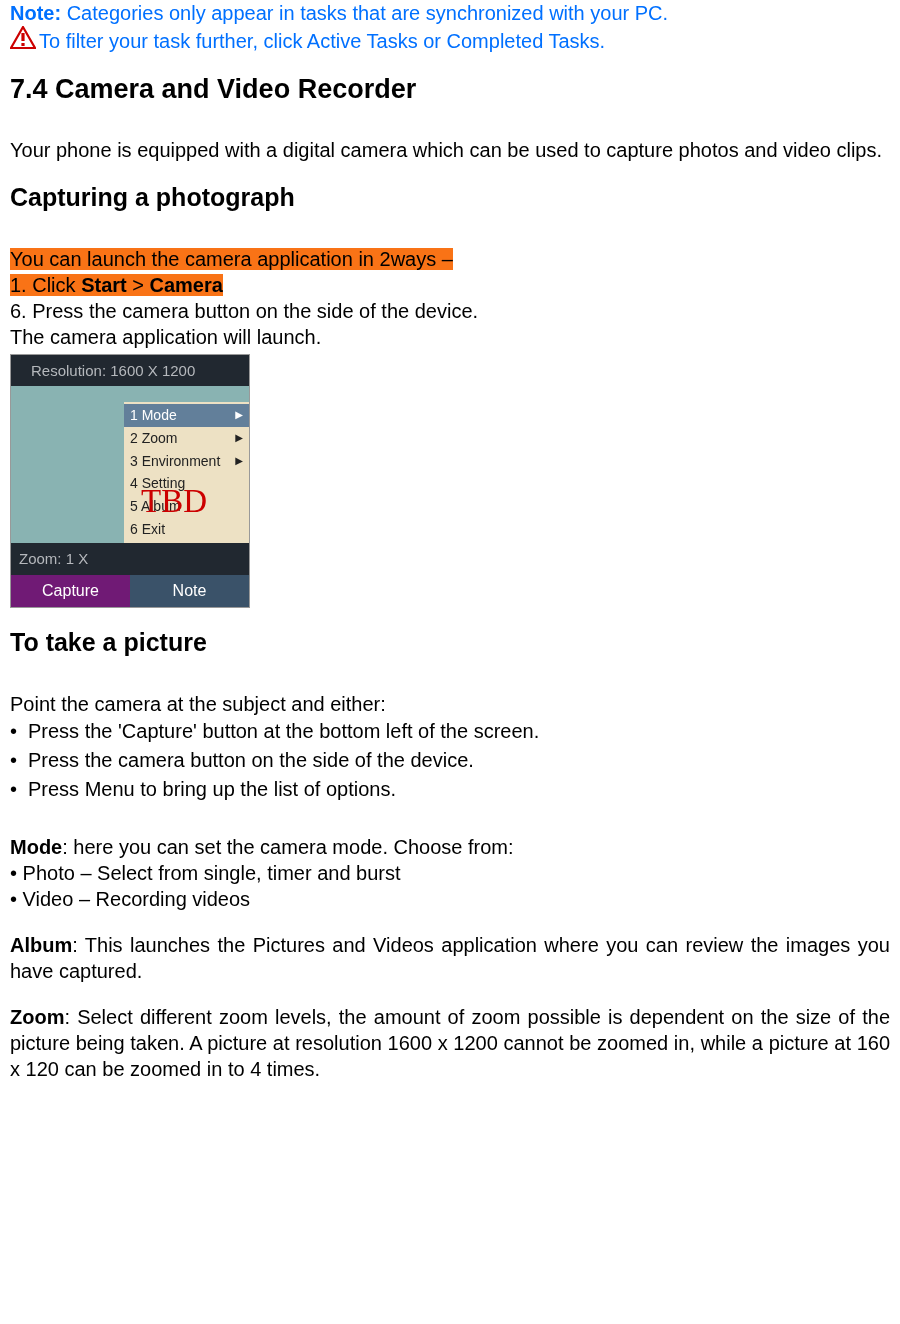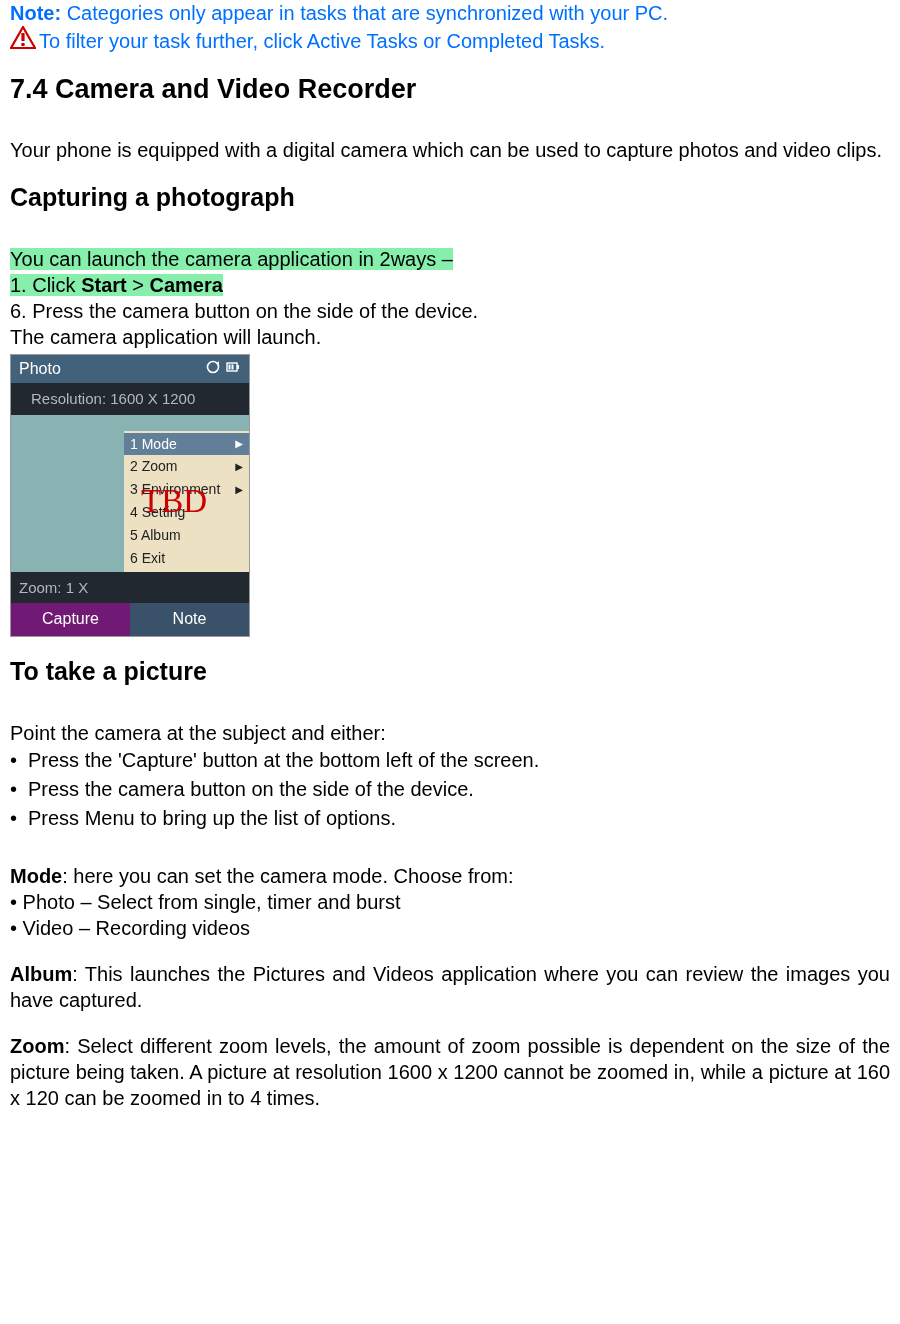--- a/index.html
+++ b/index.html
@@ -41,21 +41,21 @@
     h2 {
       font-size: 25px;
       font-weight: bold;
       margin: 18px 0 32px 0;
     }
     .intro-text {
       text-align: justify;
       margin-bottom: 2px;
     }
     .highlight-red {
-      background: #86efac;
+      background: #f97316;
       color: #000;
       display: inline;
     }
     .highlight-line {
       line-height: 1.3;
     }
     .body-line {
       line-height: 1.3;
     }
     .screenshot-container {
@@ -208,39 +208,20 @@
 <div>
   <div class="highlight-line"><span class="highlight-red">You can launch the camera application in 2ways –</span></div>
   <div class="highlight-line">
     <span class="highlight-red"><span>1. Click </span><b>Start</b><span> &gt; </span><b>Camera</b></span>
   </div>
   <div class="body-line">6. Press the camera button on the side of the device.</div>
   <div class="body-line">The camera application will launch.</div>
 </div>
 
 <div class="screenshot-container">
-  <div class="ss-titlebar">
-    <span>Photo</span>
-    <span class="ss-status">
-      <span class="speaker-icon">
-        <svg width="16" height="14" viewBox="0 0 16 14">
-            <circle cx="7" cy="7" r="5.5" fill="none" stroke="#fff" stroke-width="1.6"></circle>
-            <path d="M 11 3 L 13 1 L 13 5 Z" fill="#fff"></path>
-          </svg>
-      </span>
-      <span>
-        <svg width="16" height="14" viewBox="0 0 16 14">
-            <rect x="2" y="3" width="10" height="8" fill="none" stroke="#fff" stroke-width="1.4"></rect>
-            <rect x="12" y="5" width="2" height="4" fill="#fff"></rect>
-            <rect x="3.5" y="4.5" width="2" height="5" fill="#fff"></rect>
-            <rect x="6.5" y="4.5" width="2" height="5" fill="#fff"></rect>
-          </svg>
-      </span>
-    </span>
-  </div>
   <div class="ss-resolution">Resolution: 1600 X 1200</div>
   <div class="ss-viewport">
     <div class="ss-menu">
       <div class="ss-menu-item ss-menu-selected">
         <span><span>1</span> <span>Mode</span></span>
         <span class="ss-arrow">▶</span>
       </div>
       <div class="ss-menu-item">
         <span><span>2</span> <span>Zoom</span></span>
         <span class="ss-arrow">▶</span>

